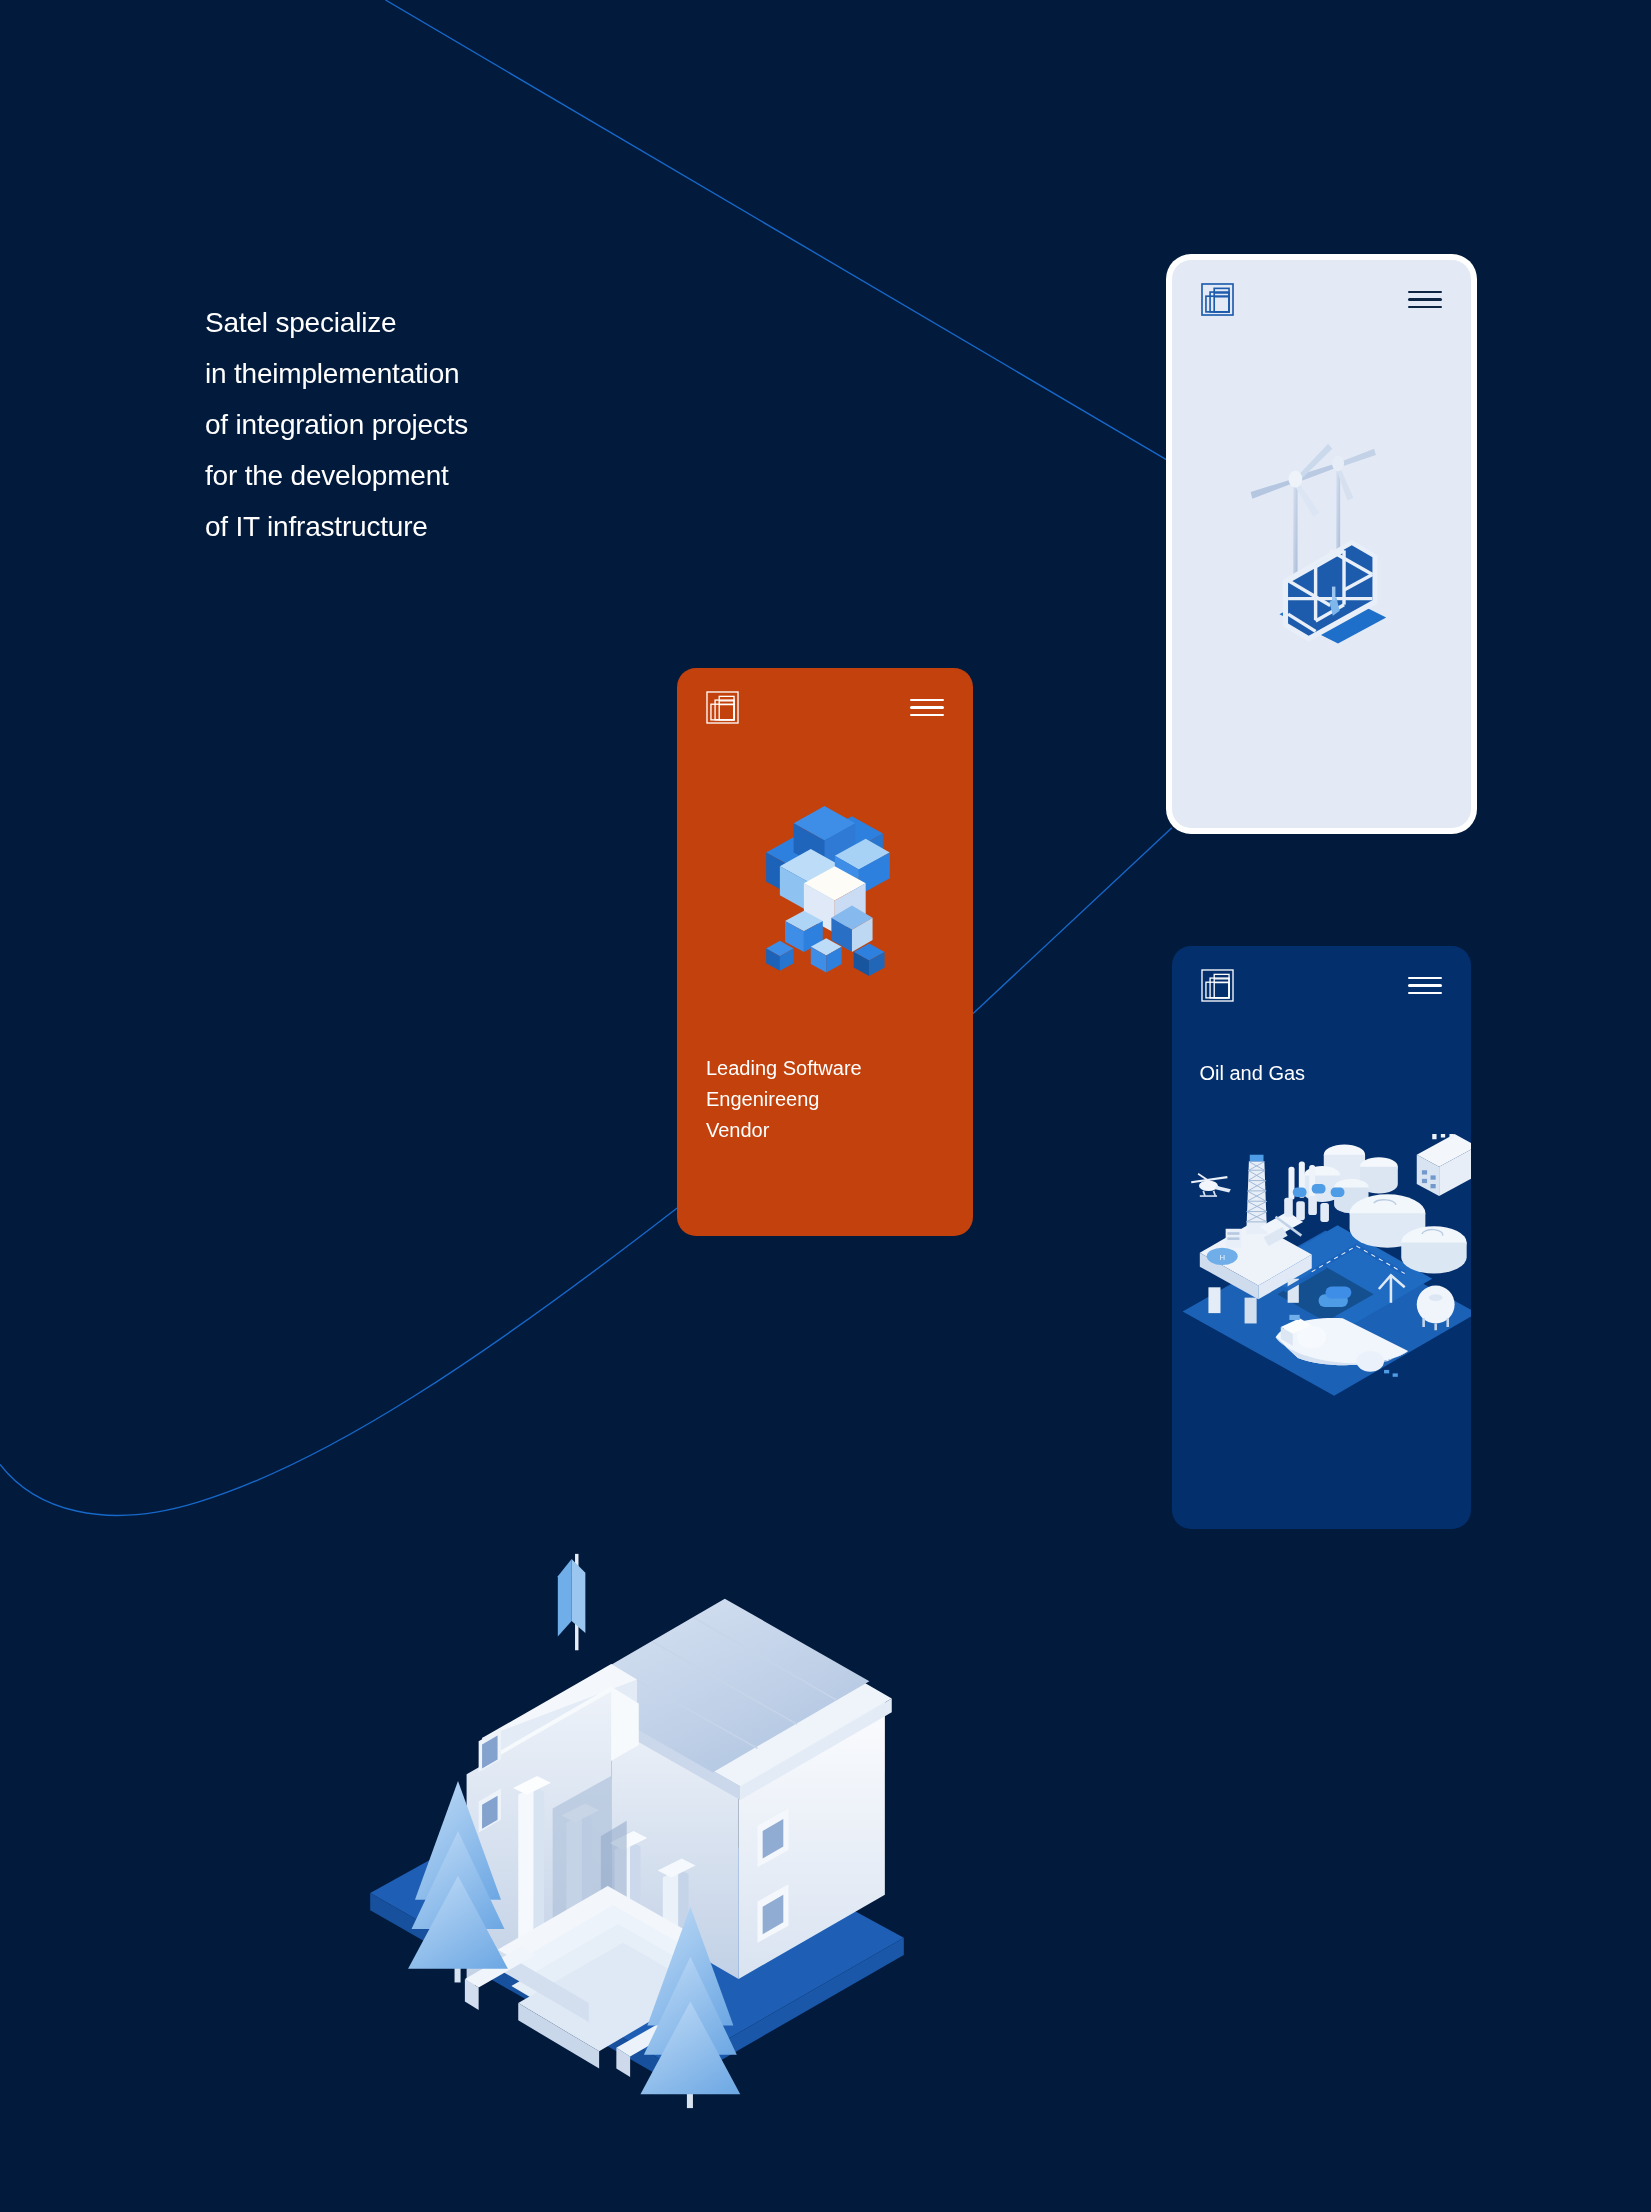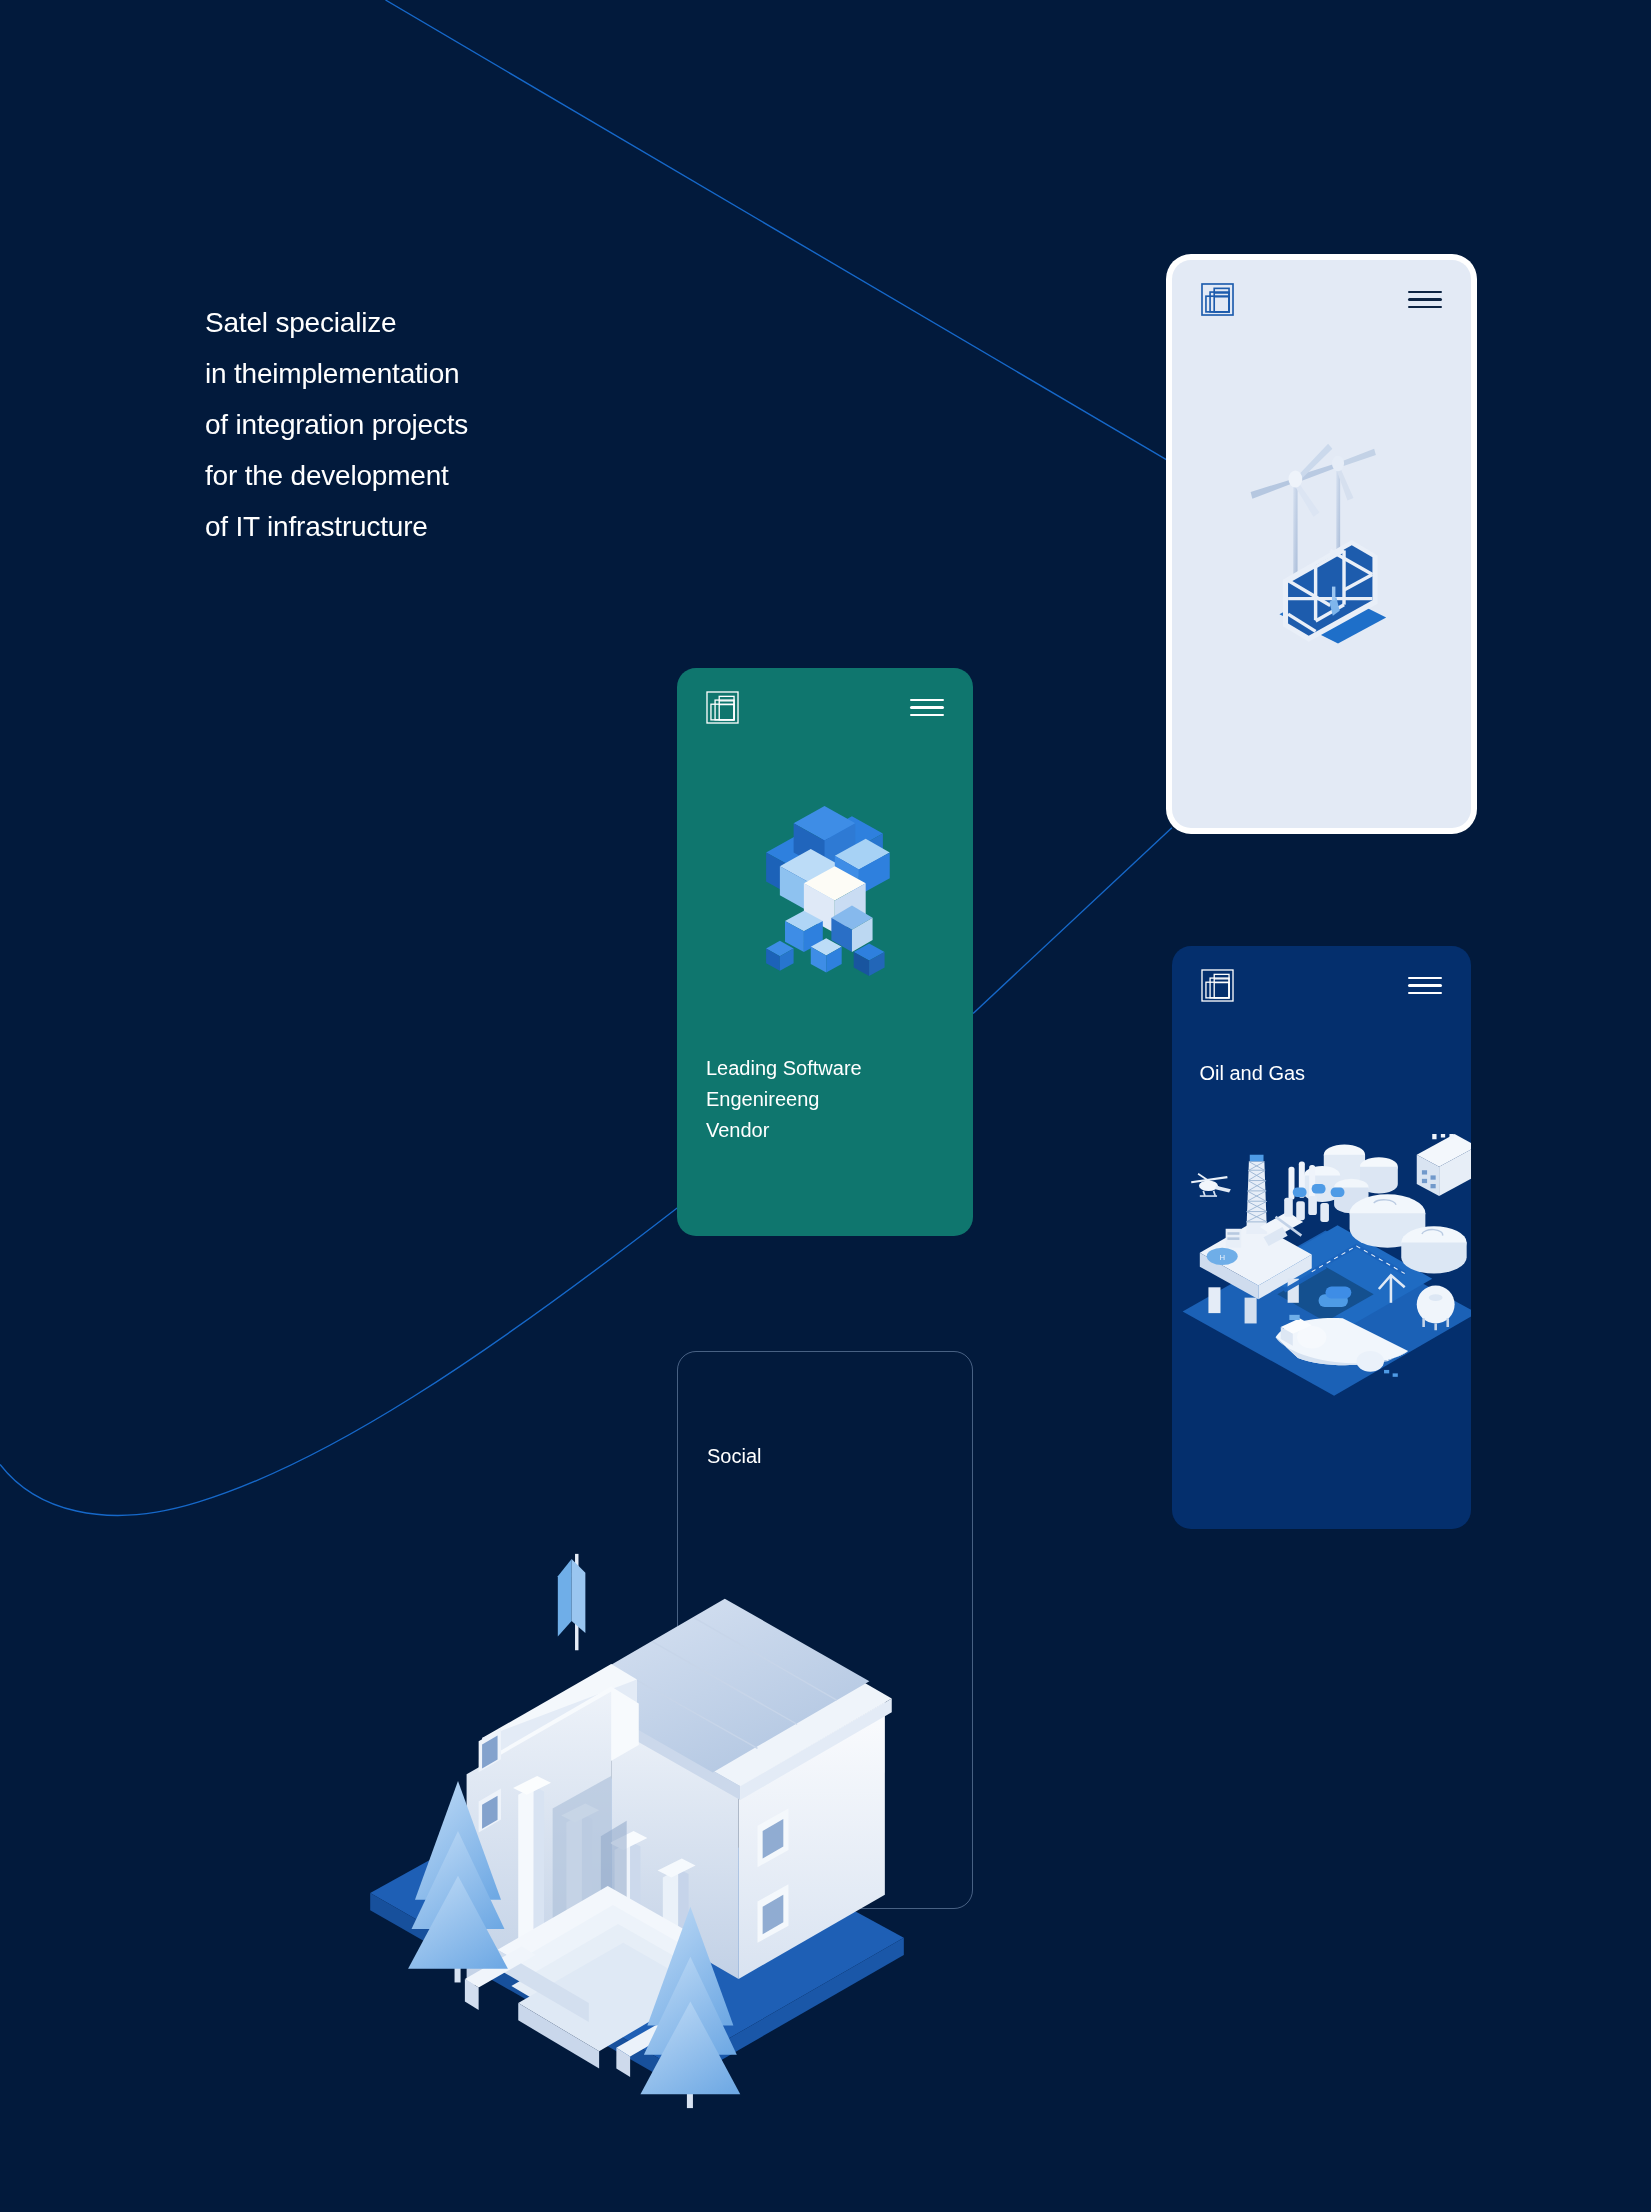--- a/index.html
+++ b/index.html
@@ -74,21 +74,21 @@
     width:299px; height:568px;
     background:#E3EAF5;
     box-shadow:0 0 0 6px #FFFFFF;
   }
   #electric-illu { position:absolute; left:50%; margin-left:-96px; top:151px; width:193px; height:241px; }
 
   
   #card-software {
     left:677px; top:668px;
     width:296px; height:568px;
-    background:#0f766e;
+    background:#c2410c;
   }
   #card-software .card-title {
     left:29px; top:385px;
     color:#FFFFFF;
   }
   #software-illu { position:absolute; left:50%; margin-left:-95px; top:102px; width:189px; height:206px; }
 
   
   #card-oil {
     left:1172px; top:946px;
@@ -450,23 +450,20 @@
       </g>
 
       <g stroke="#DFE9F5" stroke-width="3" fill="none">
         <path d="M238 180 L252 164 L268 178"></path>
         <path d="M252 164 L252 196"></path>
       </g>
     </svg>
 
   </div>
 
-  <div class="card" id="card-social">
-    <div class="card-title">Social</div>
-  </div>
 
   <svg id="social-illu" viewBox="0 0 660 740" fill="none">
     <defs>
       <linearGradient id="roofG" x1="0.1" y1="0" x2="0.9" y2="1">
         <stop offset="0" stop-color="#D7E2F2"></stop>
           <stop offset="1" stop-color="#AFC4E0"></stop>
       </linearGradient>
       <linearGradient id="wallG" x1="0" y1="0" x2="0" y2="1">
         <stop offset="0" stop-color="#FBFCFE"></stop>
           <stop offset="1" stop-color="#D9E3F1"></stop>

